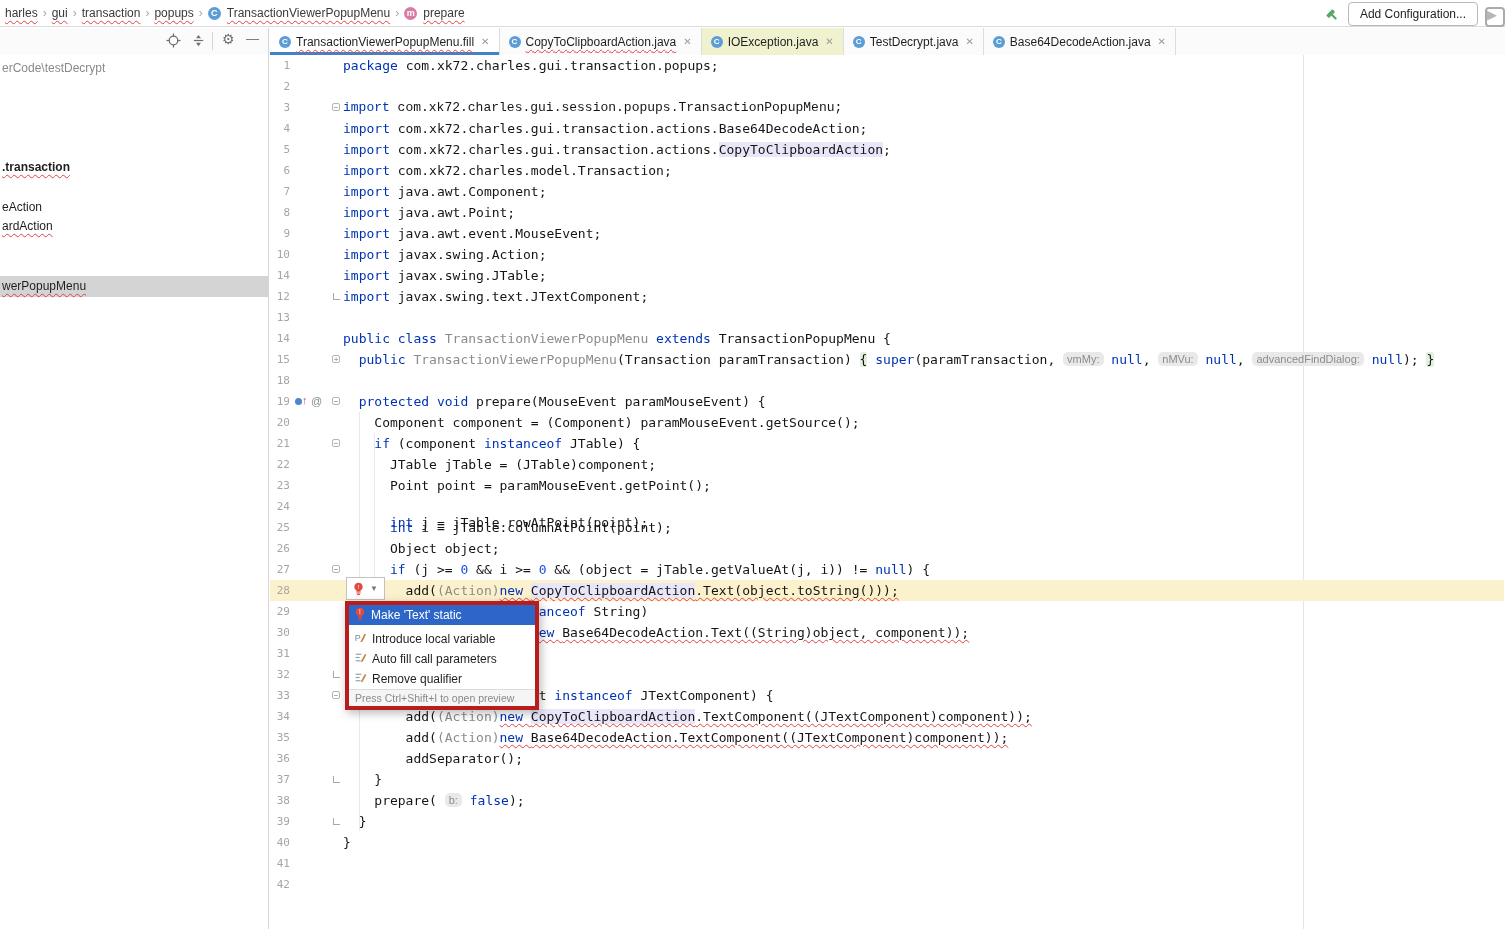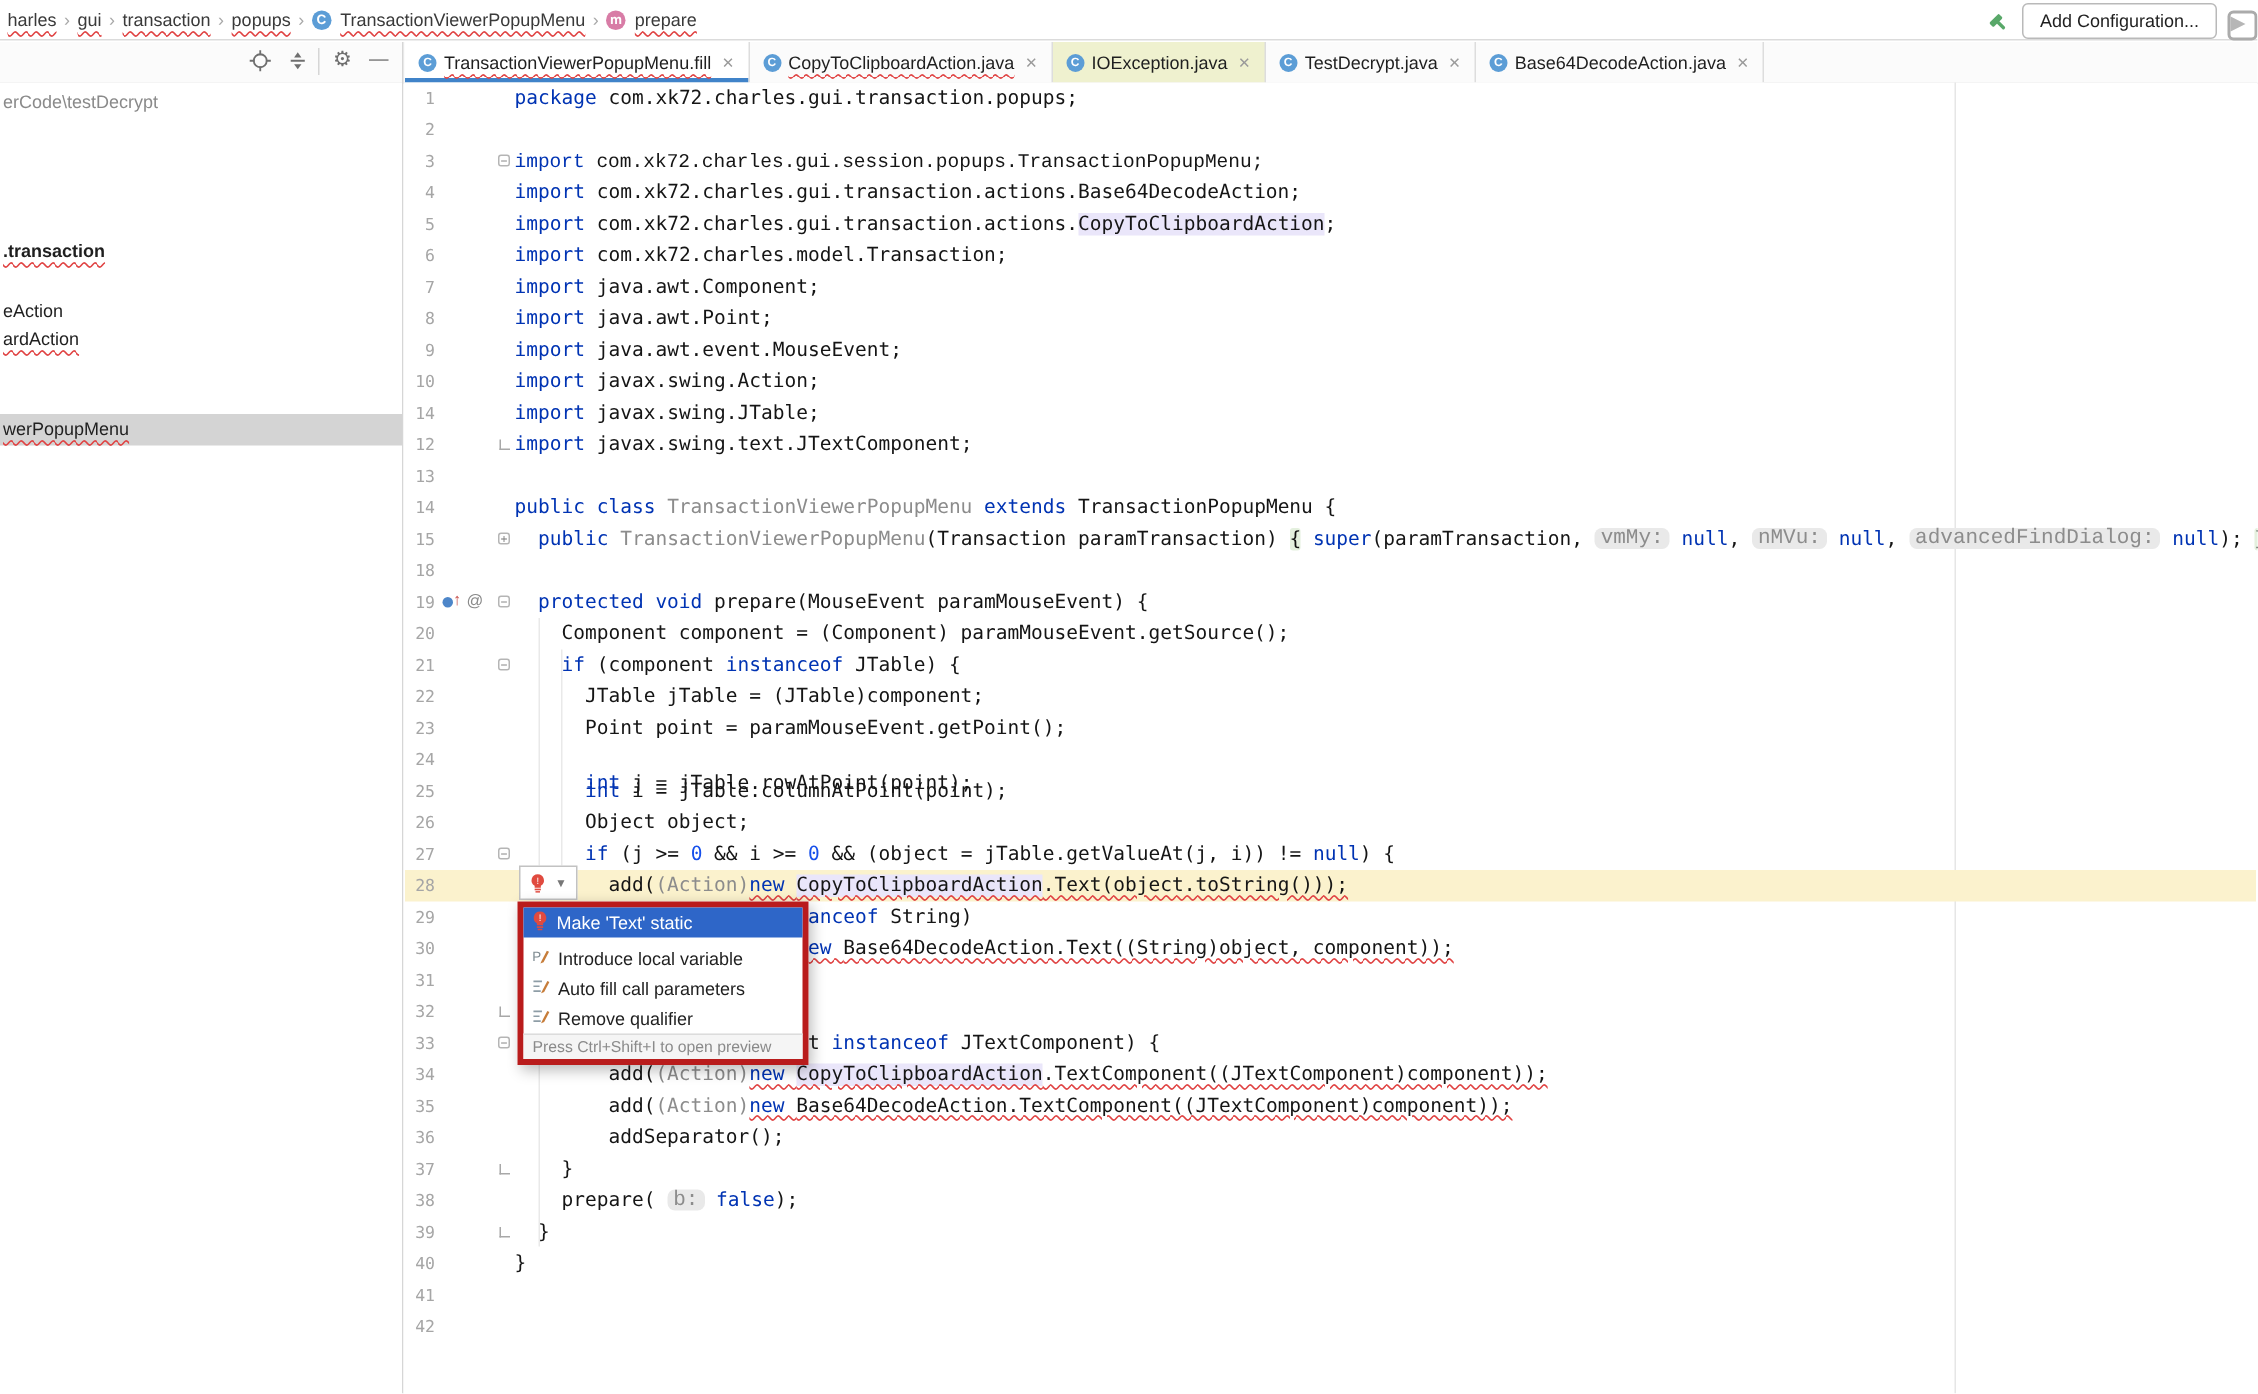--- a/index.html
+++ b/index.html
@@ -51,21 +51,21 @@
   .codeline{position:absolute;left:343px;height:21px;white-space:pre;
             font-family:"DejaVu Sans Mono",monospace;font-size:13px;line-height:21px;color:#111}
   .k{color:#0033B3}
   .p{color:#151515}
   .g{color:#8C8C8C}
   .n{color:#1750EB}
   .e{text-decoration-line:underline;text-decoration-style:wavy;text-decoration-color:#E04343;
      text-decoration-thickness:1px;text-underline-offset:2px}
   .h{background:#EAE6FA}
   .chip{display:inline-block;background:#E9E9E9;color:#8C8C8C;border-radius:5px;
-        font-family:Liberation Mono, monospace;font-size:14px;line-height:14px;
+        font-family:Liberation Sans, sans-serif;font-size:11px;line-height:14px;
         padding:0 4px;vertical-align:1px}
   .f{background:#E4F0DE;border-radius:2px}
   .fm{position:absolute;left:332px;width:8px;height:8px;border:1px solid #B5B5B5;border-radius:2px;
       background:#fff;color:#7A7A7A;font-size:8px;line-height:7px;text-align:center;box-sizing:border-box}
   .fme{position:absolute;left:333px;width:6px;height:6px;border-left:1px solid #A8A8A8;
        border-bottom:1px solid #A8A8A8}
   .guide{position:absolute;width:1px;background:#E9E9E9}
   #margin-guide{left:1303px;top:55px;width:1px;height:874px;background:#E6E6E6}
   #override-dot{left:295px;top:398px;width:7px;height:7px;border-radius:50%;background:#4D86C9}
   #override-arrow{left:302px;top:393px;color:#C75450;font-size:11px;font-weight:bold;line-height:14px}

